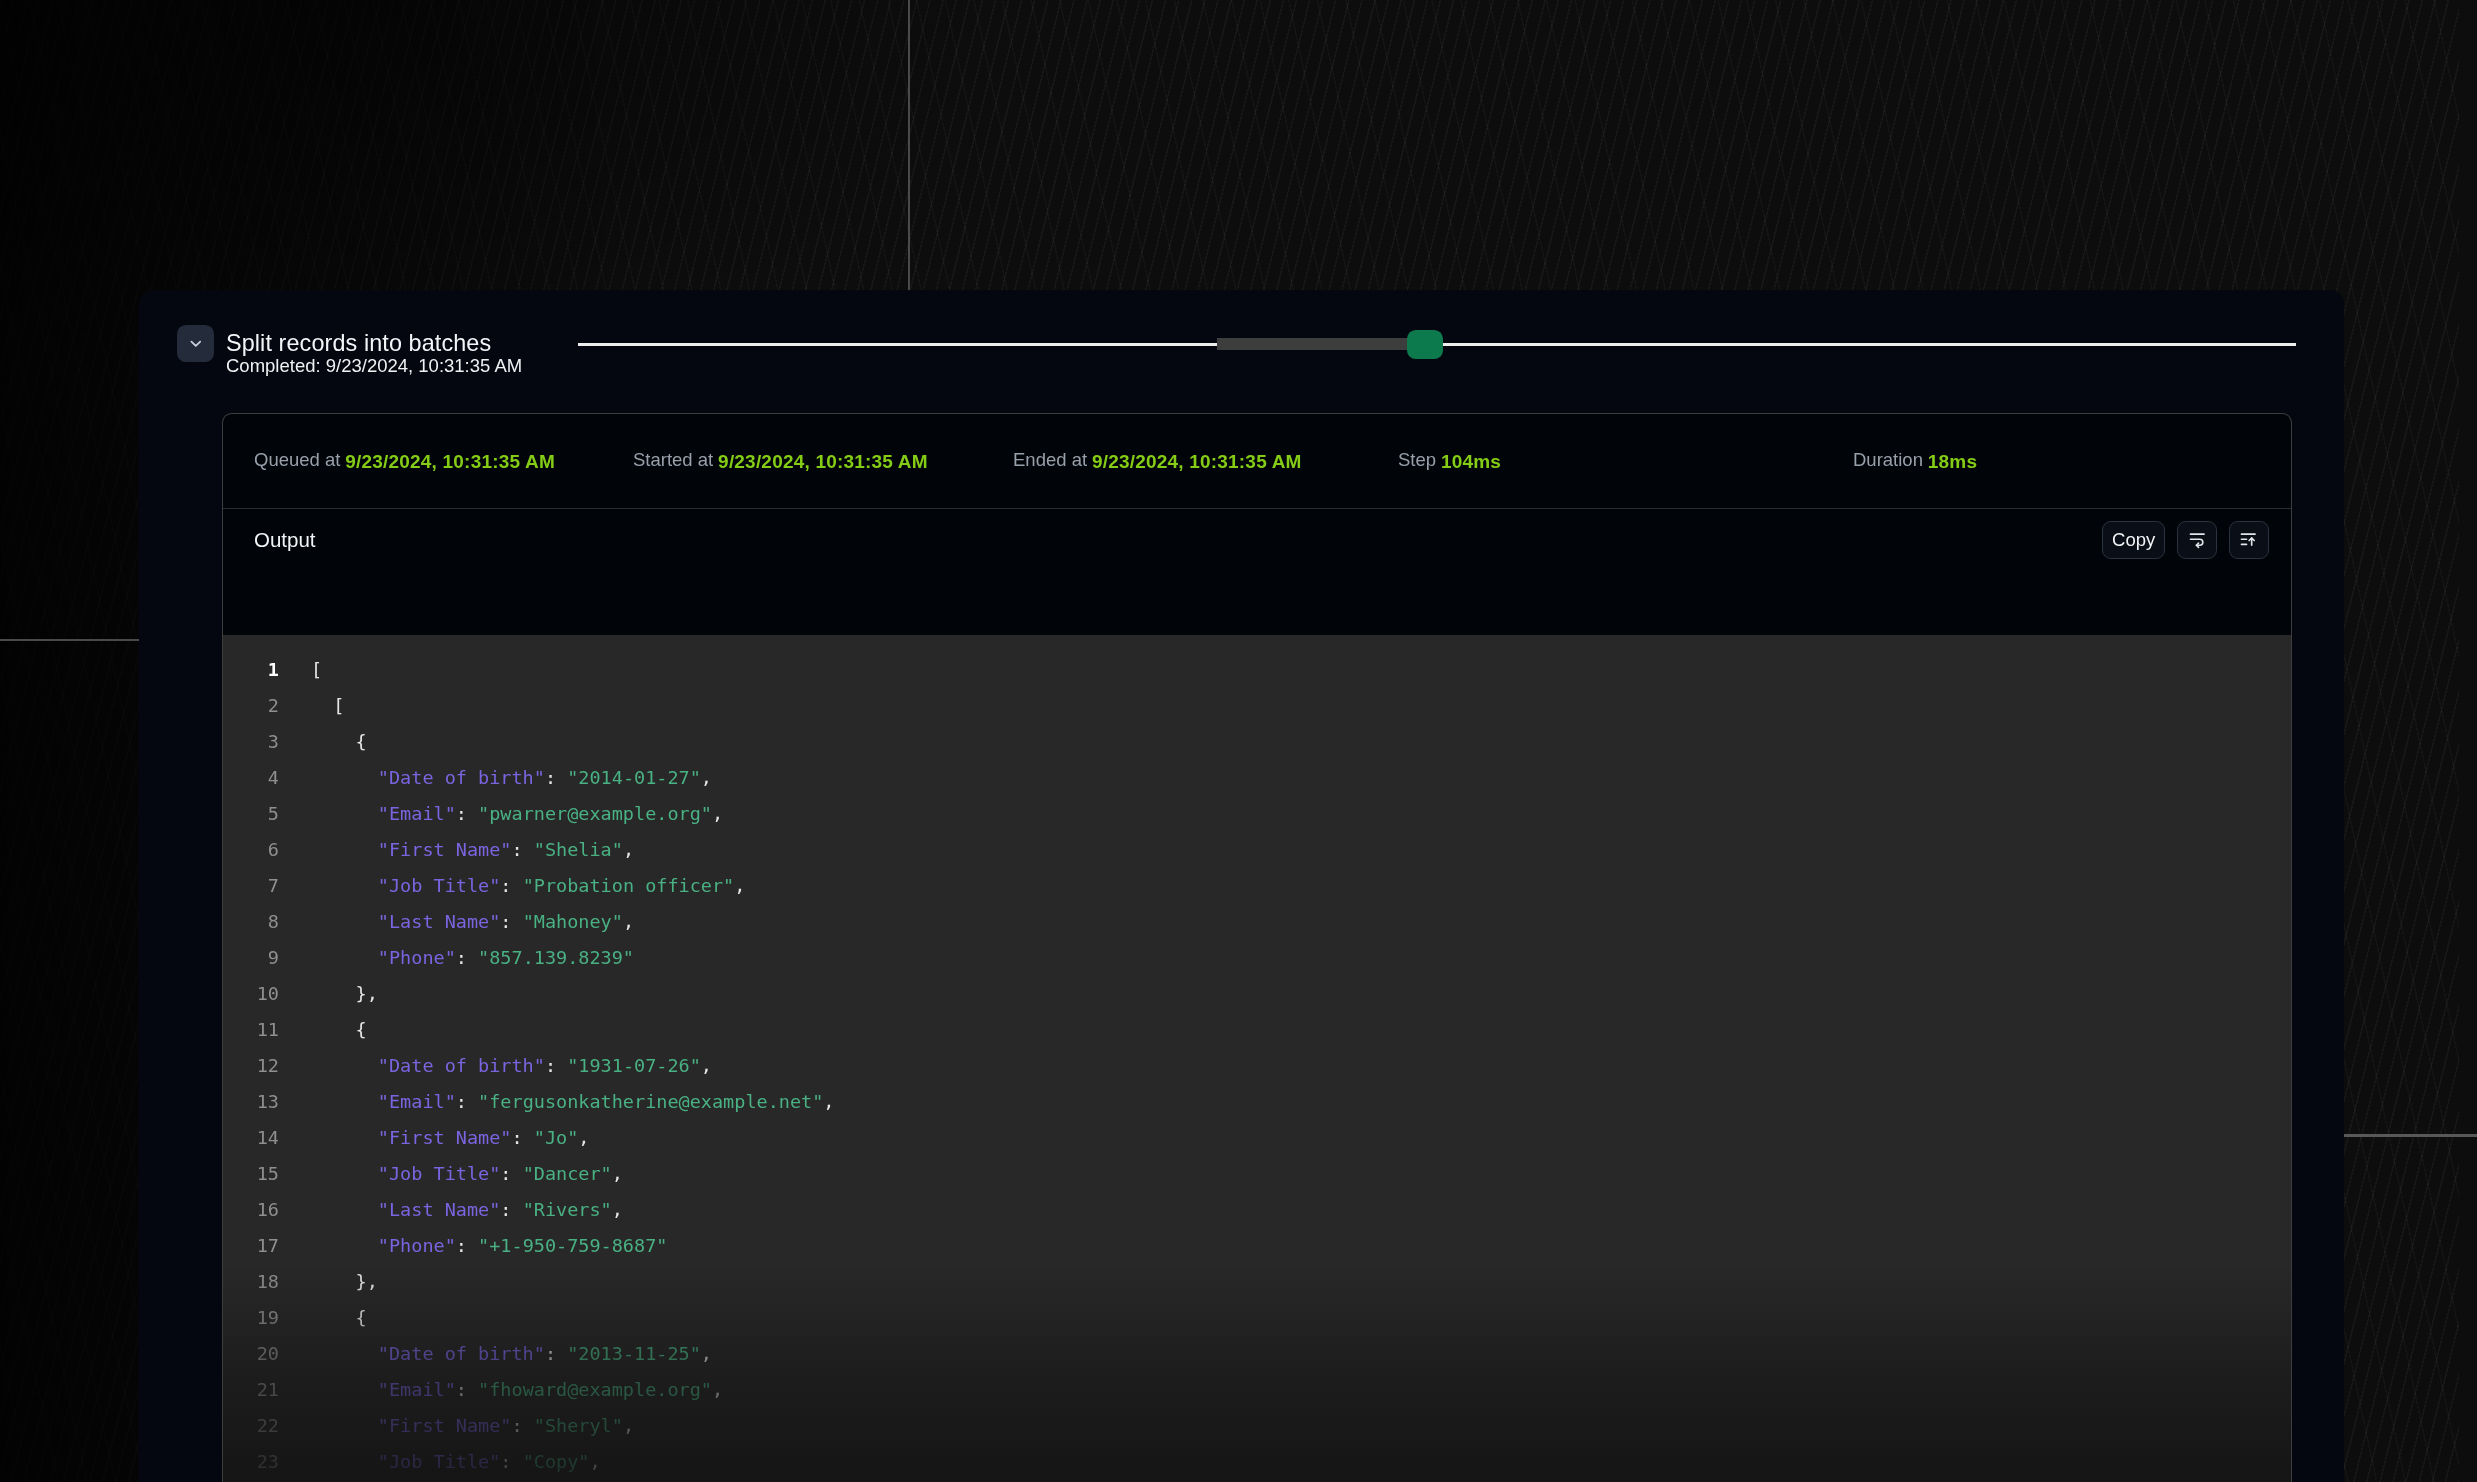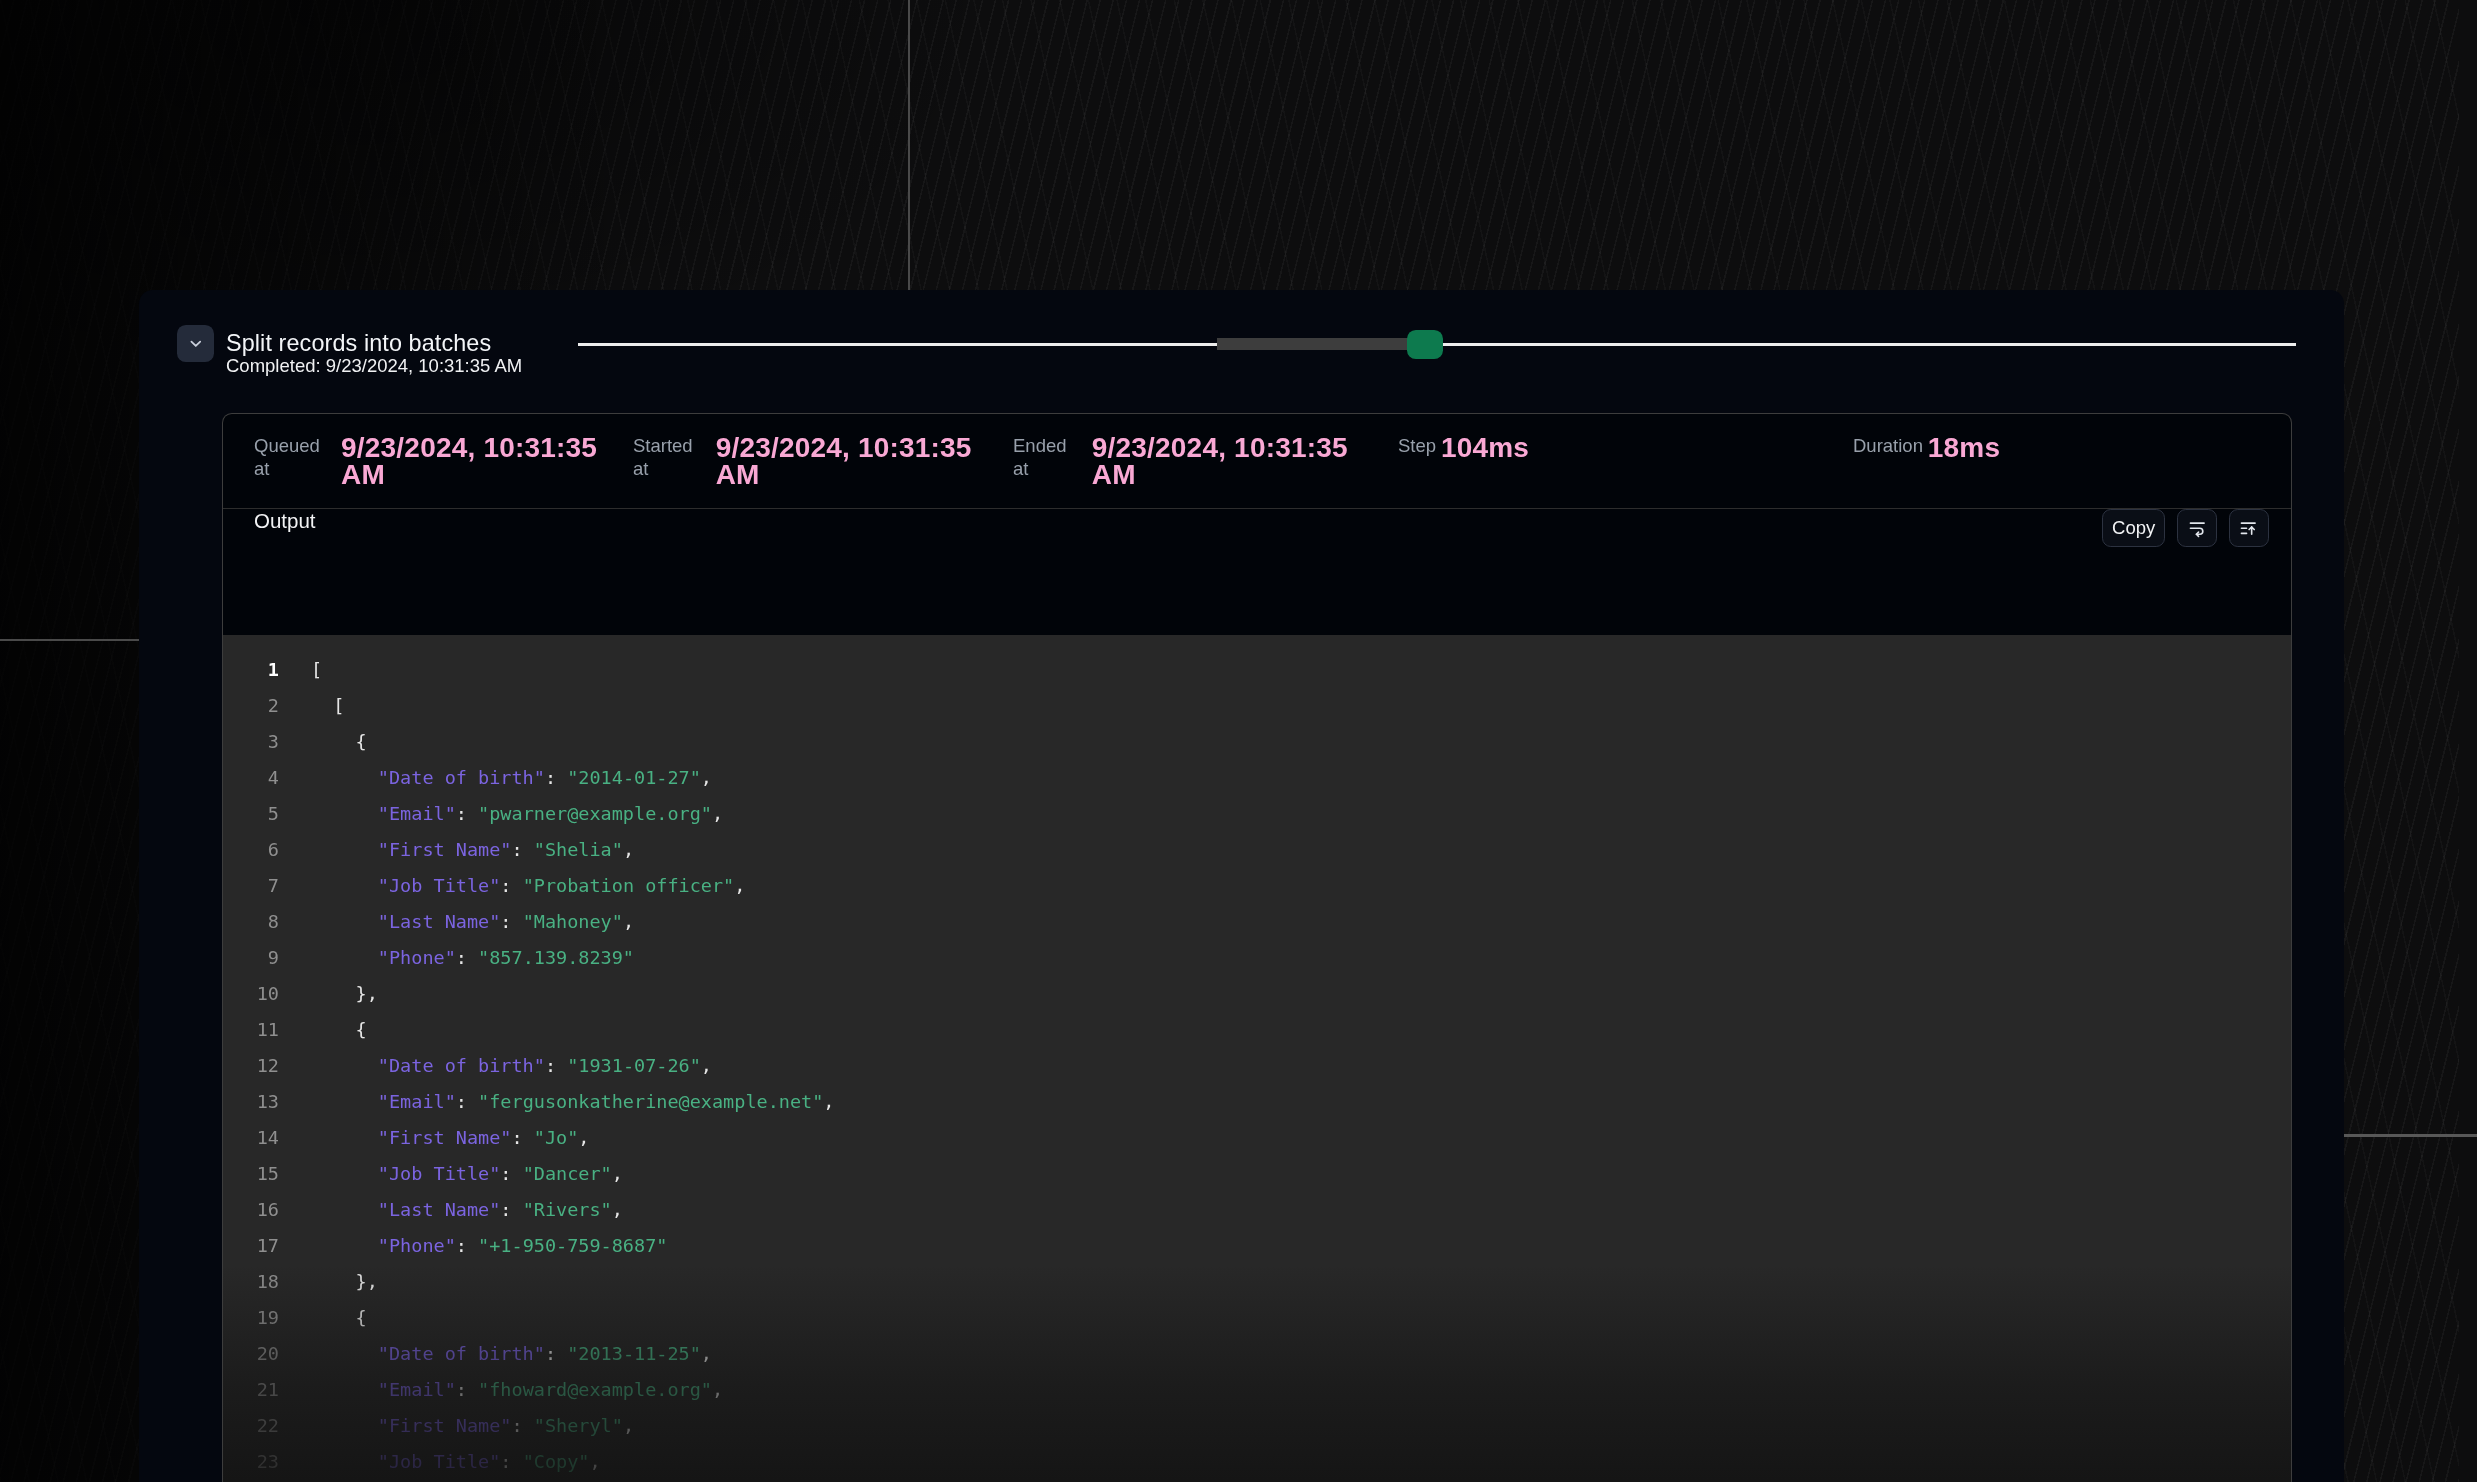--- a/index.html
+++ b/index.html
@@ -59,24 +59,24 @@
     height:64px; display:flex; align-items:center; padding-left:31px;
     border-bottom:1px solid #2d2d2d;
     color:#f4f5f6; font-size:20.5px; font-weight:400; letter-spacing:0.1px;
   }
   .meta-row {
     height:95px; display:grid; grid-template-columns:379px 380px 385px 455px 1fr;
     padding-left:31px; align-content:center; border-bottom:1px solid #2d2d2d;
   }
   .meta-col  { display:flex; flex-direction:row; gap:4.9px; }
   .meta-label { font-size:18.5px; line-height:23.4px; color:#98a0ab; font-weight:400; }
-  .meta-value { font-size:28px; line-height:27px; color:#f9a8d4; font-weight:700; letter-spacing:0.2px; }
+  .meta-value { font-size:19px; line-height:27px; color:#84cc16; font-weight:700; letter-spacing:0.2px; }
 
   .output-row {
-    height:61px; display:flex; align-items:flex-start;
+    height:61px; display:flex; align-items:center;
     padding-left:31px; padding-right:22.4px;
   }
   .output-title { font-size:20.5px; color:#f2f3f5; font-weight:400; }
   .output-actions { margin-left:auto; display:flex; align-items:center; gap:11.7px; }
   .btn {
     height:38px; border-radius:8.8px; border:1.5px solid #2c3240; background:#0a0e16;
     color:#f2f3f5; display:flex; align-items:center; justify-content:center; cursor:pointer;
   }
   .btn-copy { padding:0 9px; font-size:18.5px; font-family:Liberation Sans, sans-serif; }
   .btn-icon { width:40px; color:#e2e6ec; }

